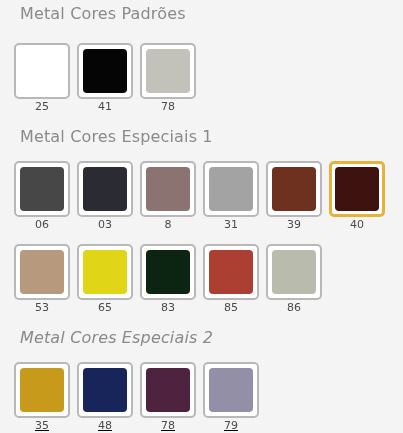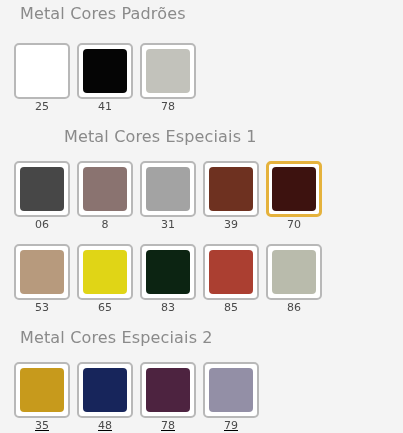--- a/index.html
+++ b/index.html
@@ -70,24 +70,24 @@
   .swatch-label {
     font-size: 11px;
     color: #4a4a4a;
     margin-top: 2px;
     line-height: 12px;
     text-align: center;
   }
   
   #section-padroes .section-title { padding-top: 7px; }
   #section-padroes .swatch-row { padding-top: 23px; }
-  #section-especiais1 .section-title { padding-top: 17px; margin-left: 44px; }
+  #section-especiais1 .section-title { padding-top: 17px; }
   #section-especiais1 .swatch-row { padding-top: 18px; }
   #section-especiais1 .swatch-row.second { padding-top: 13px; }
-  #section-especiais2 .section-title { padding-top: 17px; }
+  #section-especiais2 .section-title { padding-top: 17px; font-style: italic; }
   #section-especiais2 .swatch-row { padding-top: 18px; text-decoration: underline; }
 </style>
 </head>
 <body>
 
 <div id="palette-panel">
 
   <div class="section" id="section-padroes">
     <div class="section-title">Metal Cores Padrões</div>
     <div class="swatch-row">
@@ -116,41 +116,47 @@
     <div class="section-title">Metal Cores Especiais 1</div>
     <div class="swatch-row">
         <div class="swatch">
           <div class="swatch-frame">
             <div class="swatch-chip" style="background: rgb(71, 71, 71);"></div>
           </div>
           <div class="swatch-label">06</div>
         </div>
         <div class="swatch">
           <div class="swatch-frame">
+            <div class="swatch-chip" style="background: rgb(43, 43, 51);"></div>
+          </div>
+          <div class="swatch-label">03</div>
+        </div>
+        <div class="swatch">
+          <div class="swatch-frame">
             <div class="swatch-chip" style="background: rgb(138, 115, 112);"></div>
           </div>
           <div class="swatch-label">8</div>
         </div>
         <div class="swatch">
           <div class="swatch-frame">
             <div class="swatch-chip" style="background: rgb(163, 163, 163);"></div>
           </div>
           <div class="swatch-label">31</div>
         </div>
         <div class="swatch">
           <div class="swatch-frame">
             <div class="swatch-chip" style="background: rgb(110, 49, 32);"></div>
           </div>
           <div class="swatch-label">39</div>
         </div>
         <div class="swatch selected">
           <div class="swatch-frame">
             <div class="swatch-chip" style="background: rgb(61, 18, 15);"></div>
           </div>
-          <div class="swatch-label">70</div>
+          <div class="swatch-label">40</div>
         </div>
       </div>
     <div class="swatch-row second">
         <div class="swatch">
           <div class="swatch-frame">
             <div class="swatch-chip" style="background: rgb(183, 154, 125);"></div>
           </div>
           <div class="swatch-label">53</div>
         </div>
         <div class="swatch">

